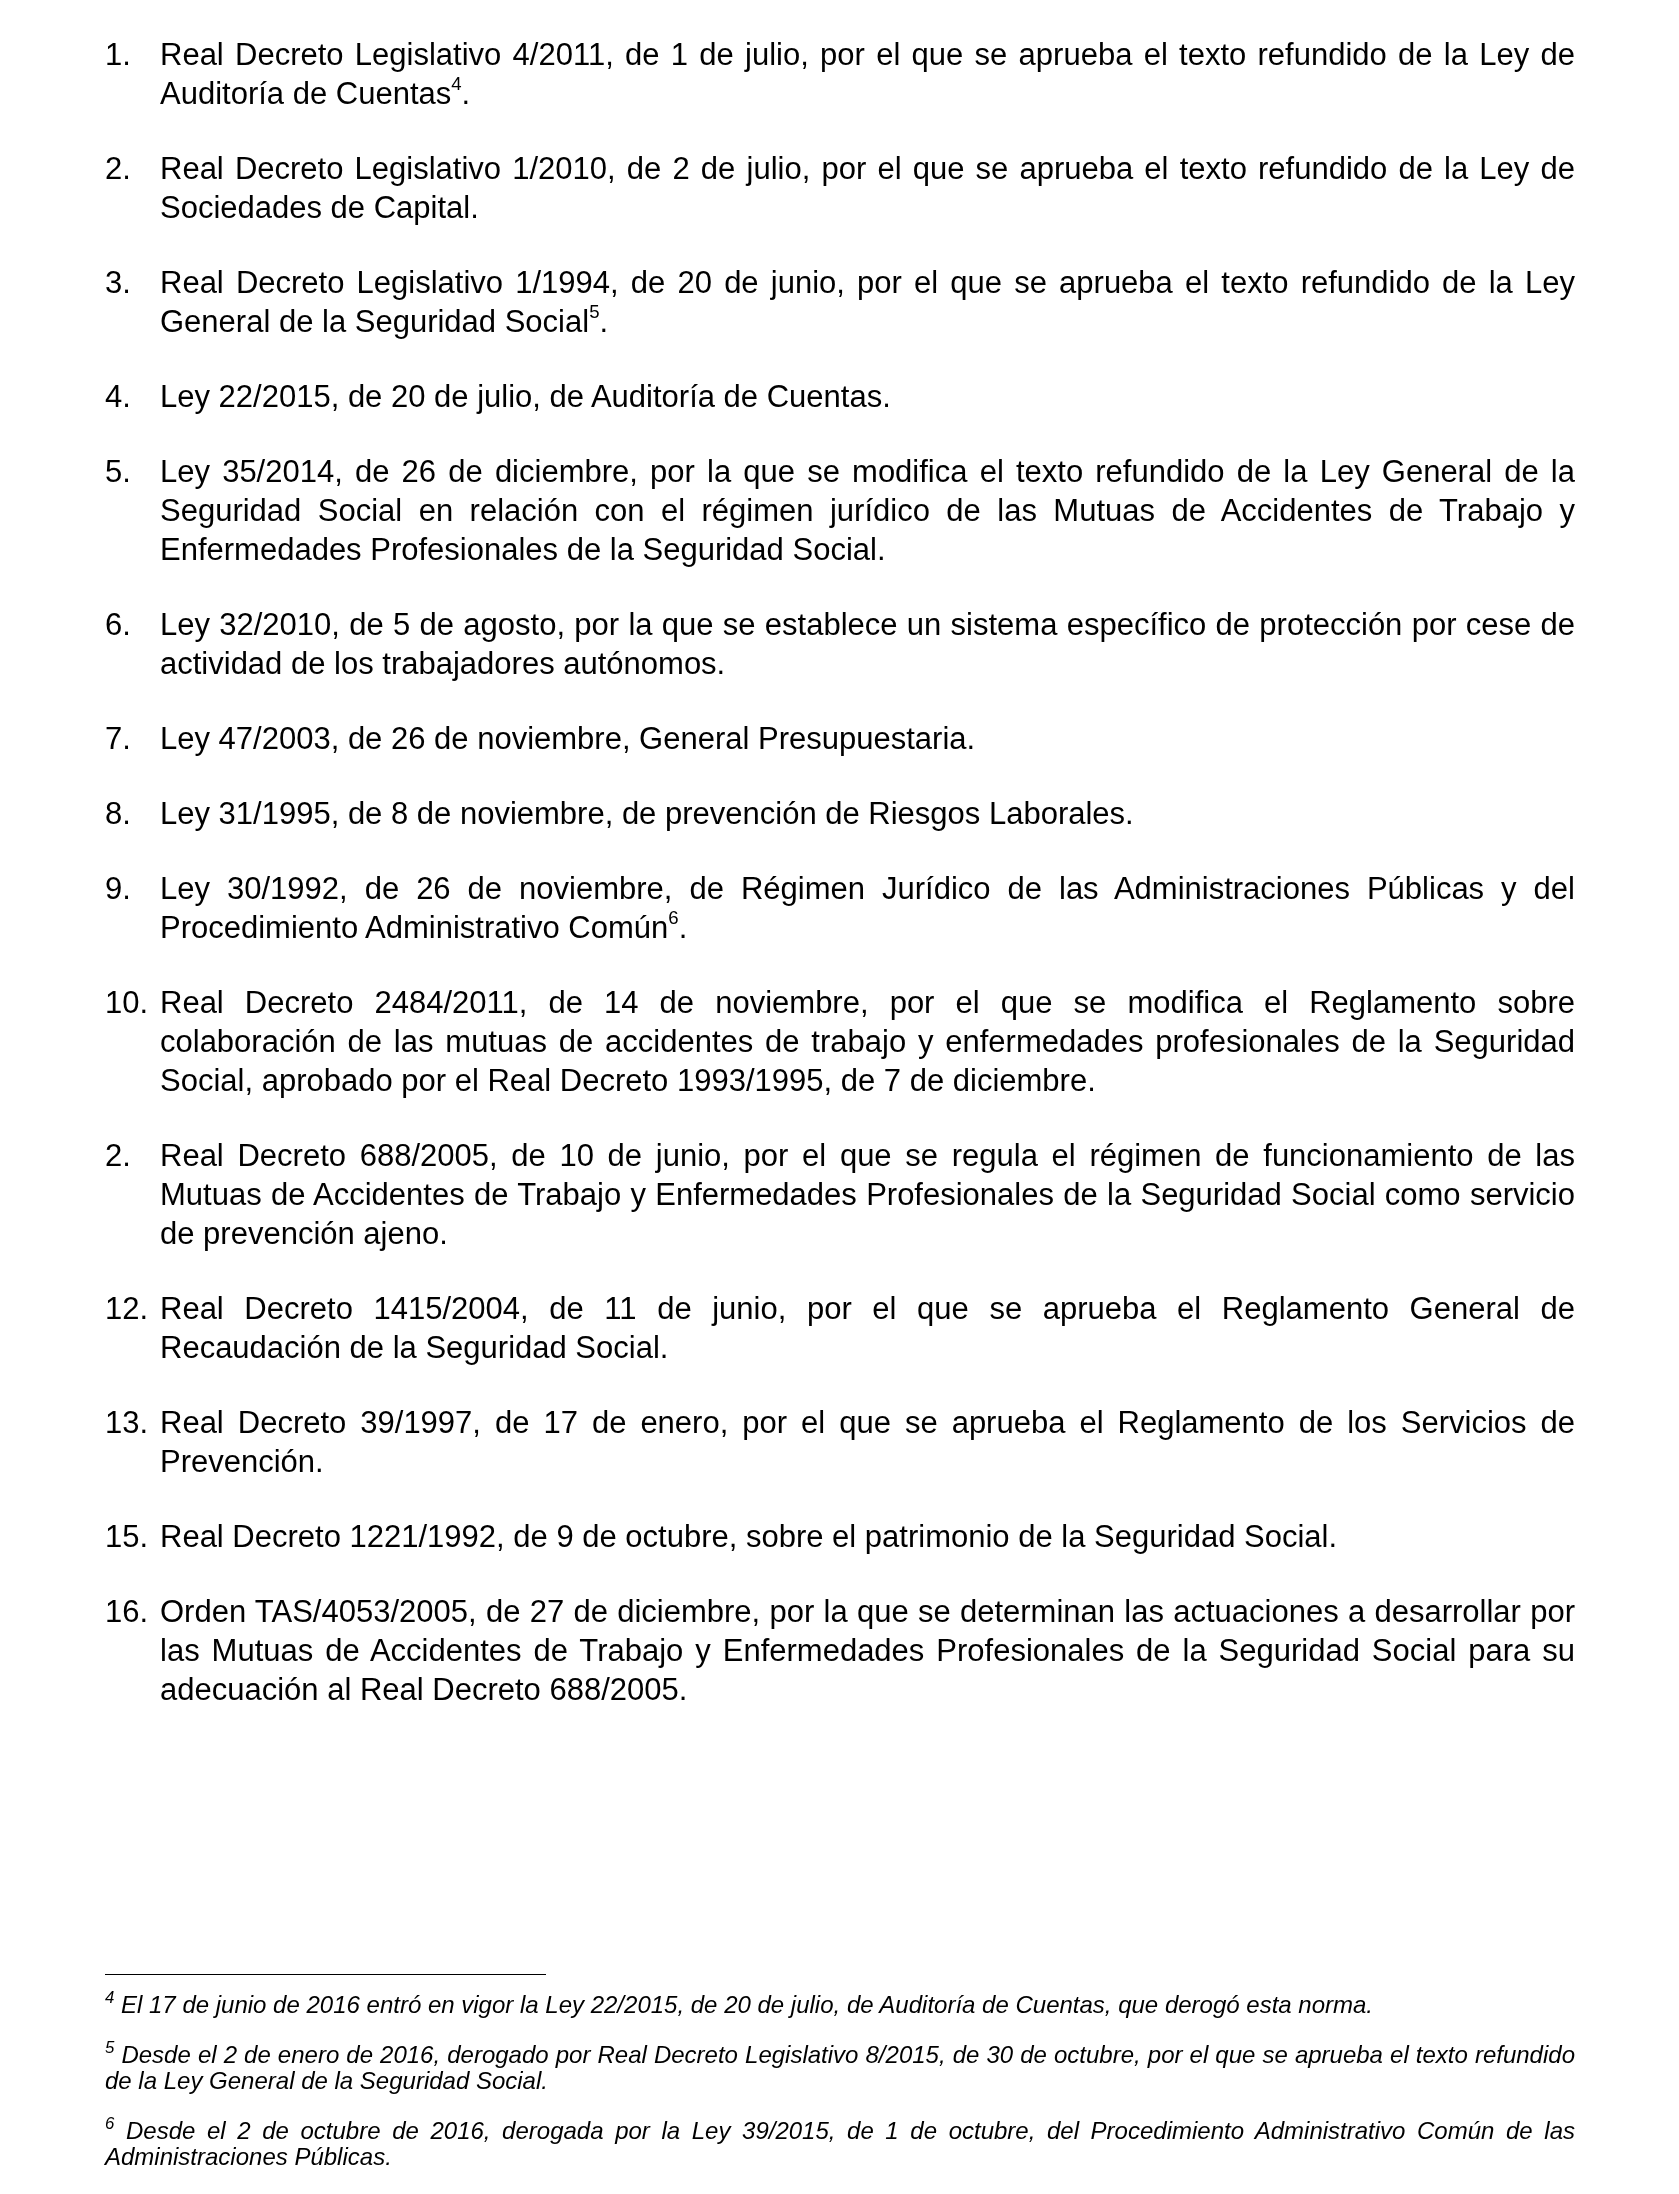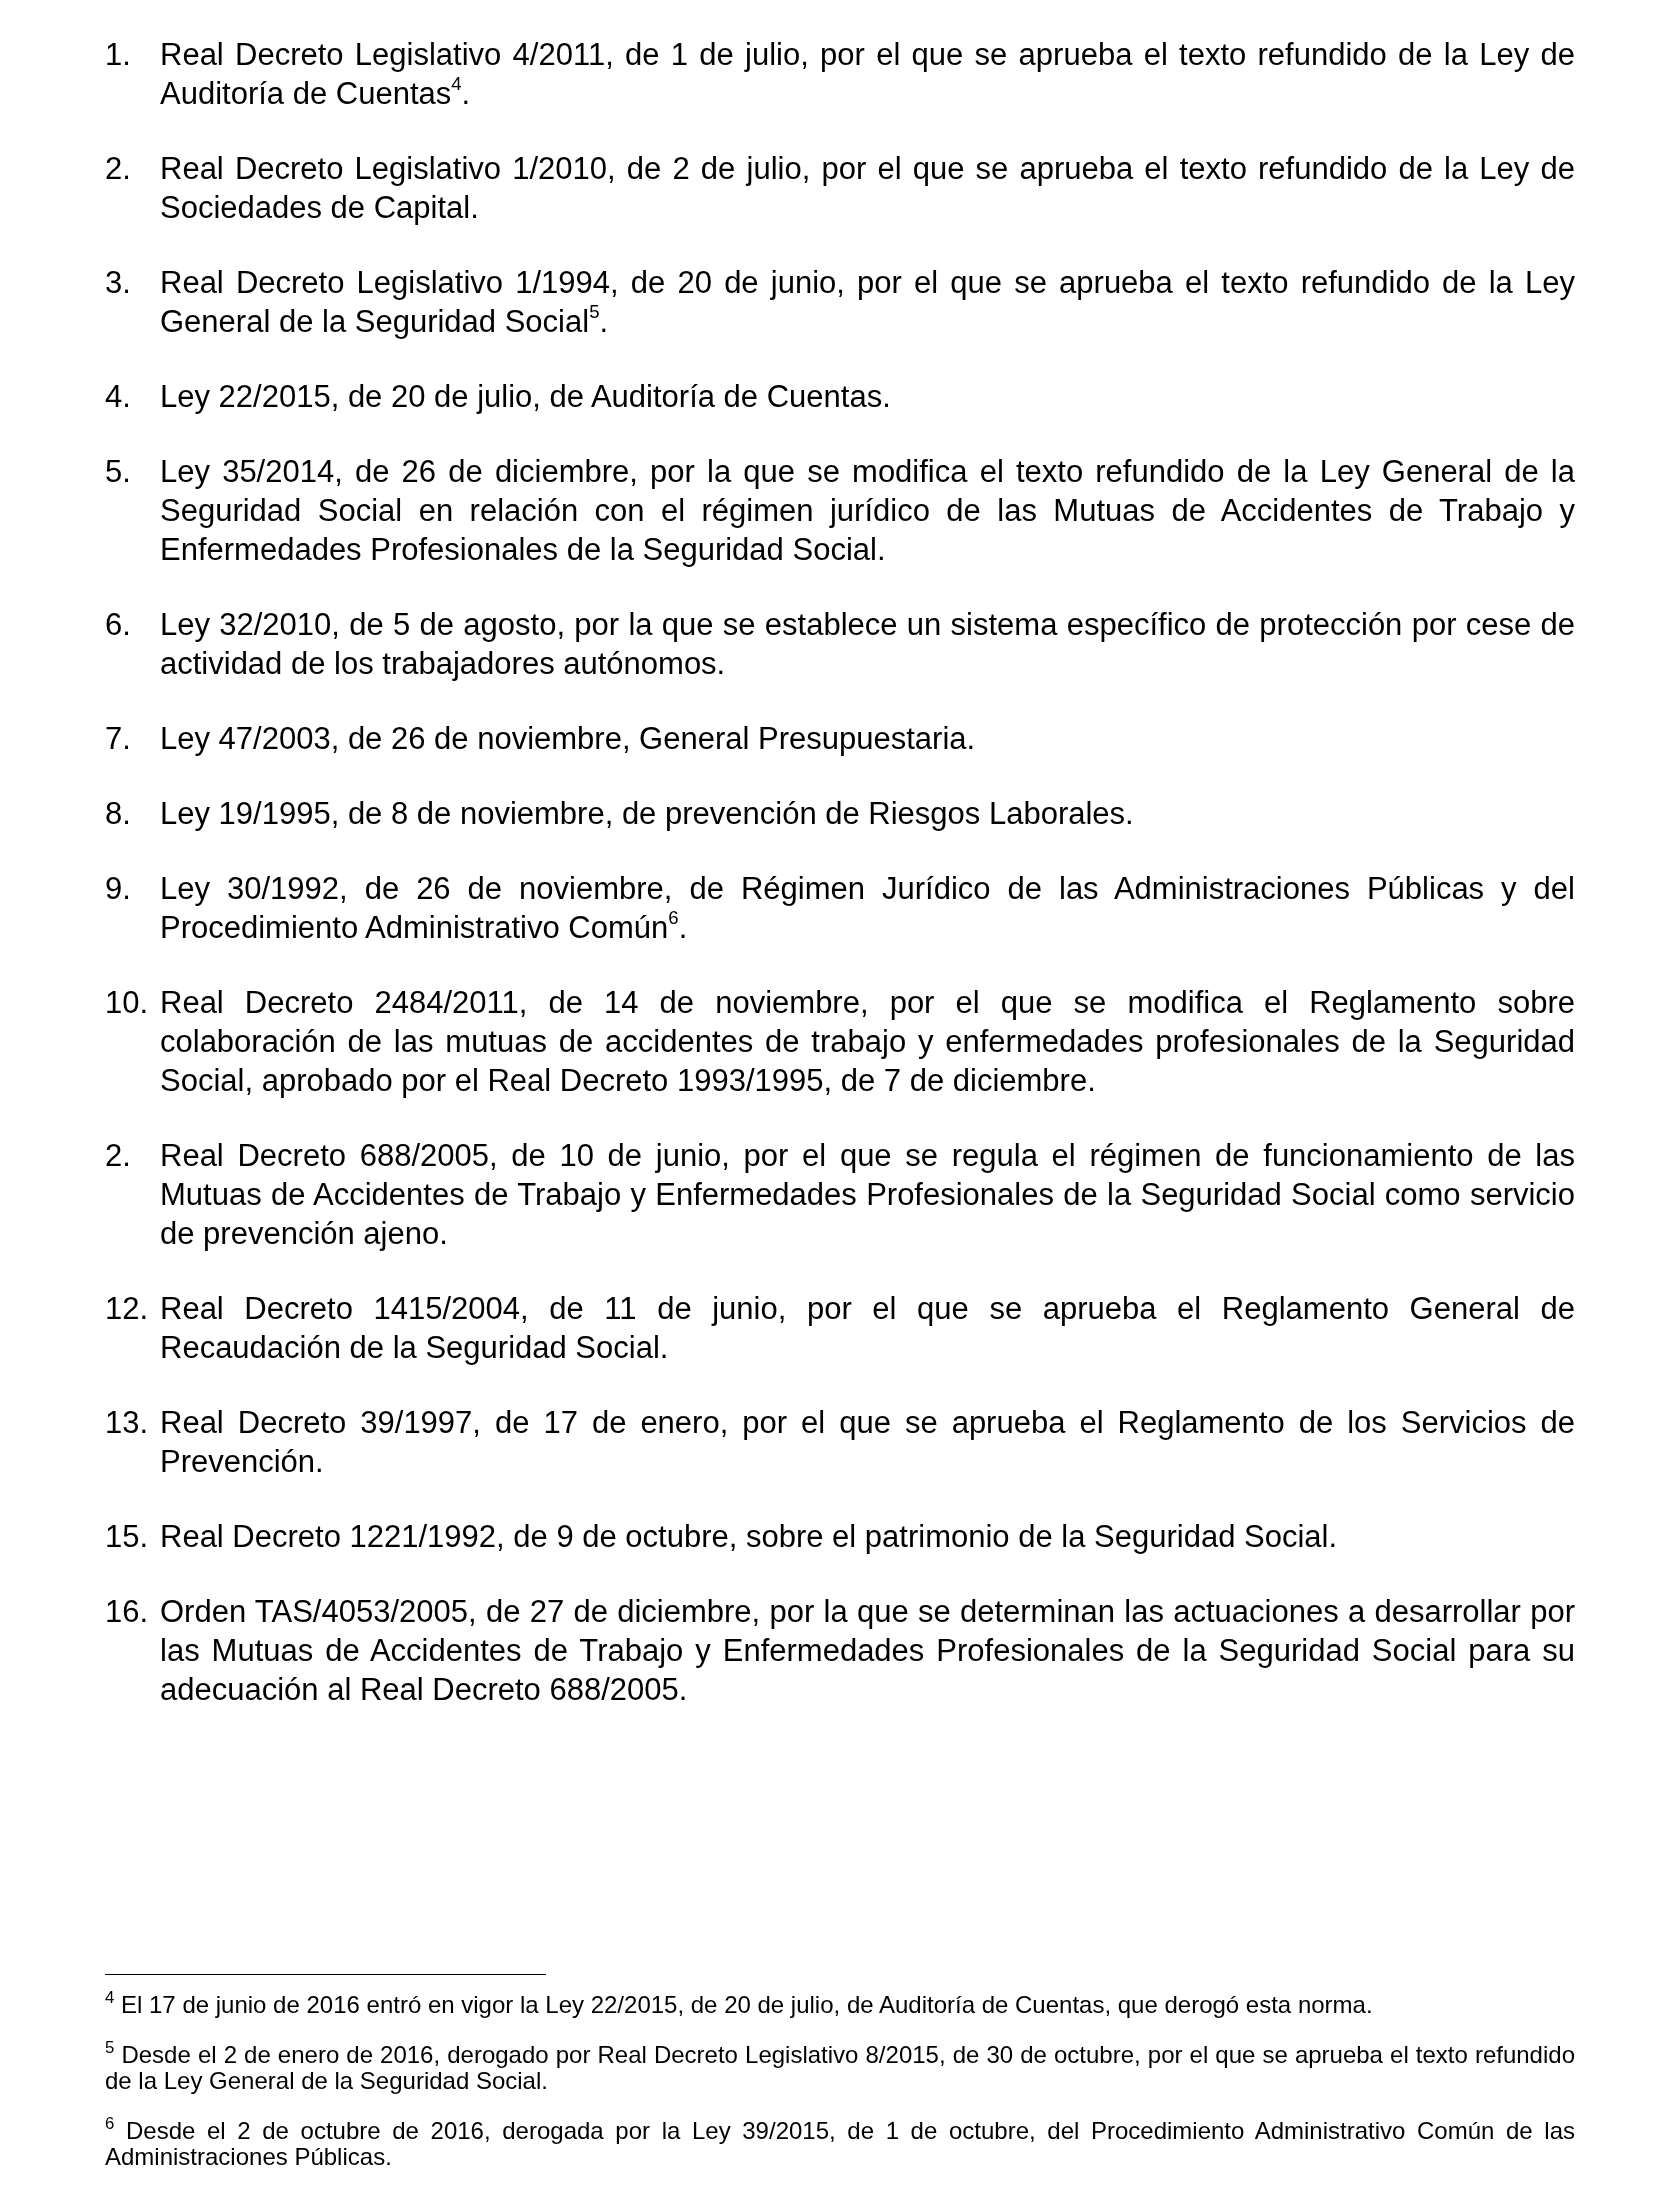--- a/index.html
+++ b/index.html
@@ -46,36 +46,37 @@
     width: 441px;
     height: 0;
     border-top: 1.6px solid #000;
     margin-bottom: 17.4px;
   }
   .fn {
     font-size: 24px;
     line-height: 26px;
     text-align: justify;
     margin-bottom: 9.5px;
+    font-style: italic;
   }
   .fn sup { font-size: 0.7em; vertical-align: 0.6em; }
 </style>
 </head>
 <body>
 
 <div class="page">
   <ol class="list">
     <li class="item"><span class="num">1.</span><span>Real Decreto Legislativo 4/2011, de 1 de julio, por el que se aprueba el texto refundido de la Ley de Auditoría de Cuentas</span><sup>4</sup><span>.</span></li>
     <li class="item"><span class="num">2.</span><span>Real Decreto Legislativo 1/2010, de 2 de julio, por el que se aprueba el texto refundido de la Ley de Sociedades de Capital.</span></li>
     <li class="item"><span class="num">3.</span><span>Real Decreto Legislativo 1/1994, de 20 de junio, por el que se aprueba el texto refundido de la Ley General de la Seguridad Social</span><sup>5</sup><span>.</span></li>
     <li class="item"><span class="num">4.</span><span>Ley 22/2015, de 20 de julio, de Auditoría de Cuentas.</span></li>
     <li class="item"><span class="num">5.</span><span>Ley 35/2014, de 26 de diciembre, por la que se modifica el texto refundido de la Ley General de la Seguridad Social en relación con el régimen jurídico de las Mutuas de Accidentes de Trabajo y Enfermedades Profesionales de la Seguridad Social.</span></li>
     <li class="item"><span class="num">6.</span><span>Ley 32/2010, de 5 de agosto, por la que se establece un sistema específico de protección por cese de actividad de los trabajadores autónomos.</span></li>
     <li class="item"><span class="num">7.</span><span>Ley 47/2003, de 26 de noviembre, General Presupuestaria.</span></li>
-    <li class="item"><span class="num">8.</span><span>Ley 19/1995, de 8 de noviembre, de prevención de Riesgos Laborales.</span></li>
+    <li class="item"><span class="num">8.</span><span>Ley 31/1995, de 8 de noviembre, de prevención de Riesgos Laborales.</span></li>
     <li class="item"><span class="num">9.</span><span>Ley 30/1992, de 26 de noviembre, de Régimen Jurídico de las Administraciones Públicas y del Procedimiento Administrativo Común</span><sup>6</sup><span>.</span></li>
     <li class="item"><span class="num">10.</span><span>Real Decreto 2484/2011, de 14 de noviembre, por el que se modifica el Reglamento sobre colaboración de las mutuas de accidentes de trabajo y enfermedades profesionales de la Seguridad Social, aprobado por el Real Decreto 1993/1995, de 7 de diciembre.</span></li>
     <li class="item"><span class="num">2.</span><span>Real Decreto 688/2005, de 10 de junio, por el que se regula el régimen de funcionamiento de las Mutuas de Accidentes de Trabajo y Enfermedades Profesionales de la Seguridad Social como servicio de prevención ajeno.</span></li>
     <li class="item"><span class="num">12.</span><span>Real Decreto 1415/2004, de 11 de junio, por el que se aprueba el Reglamento General de Recaudación de la Seguridad Social.</span></li>
     <li class="item"><span class="num">13.</span><span>Real Decreto 39/1997, de 17 de enero, por el que se aprueba el Reglamento de los Servicios de Prevención.</span></li>
     <li class="item"><span class="num">15.</span><span>Real Decreto 1221/1992, de 9 de octubre, sobre el patrimonio de la Seguridad Social.</span></li>
     <li class="item"><span class="num">16.</span><span>Orden TAS/4053/2005, de 27 de diciembre, por la que se determinan las actuaciones a desarrollar por las Mutuas de Accidentes de Trabajo y Enfermedades Profesionales de la Seguridad Social para su adecuación al Real Decreto 688/2005.</span></li>
   </ol>
 </div>
 

